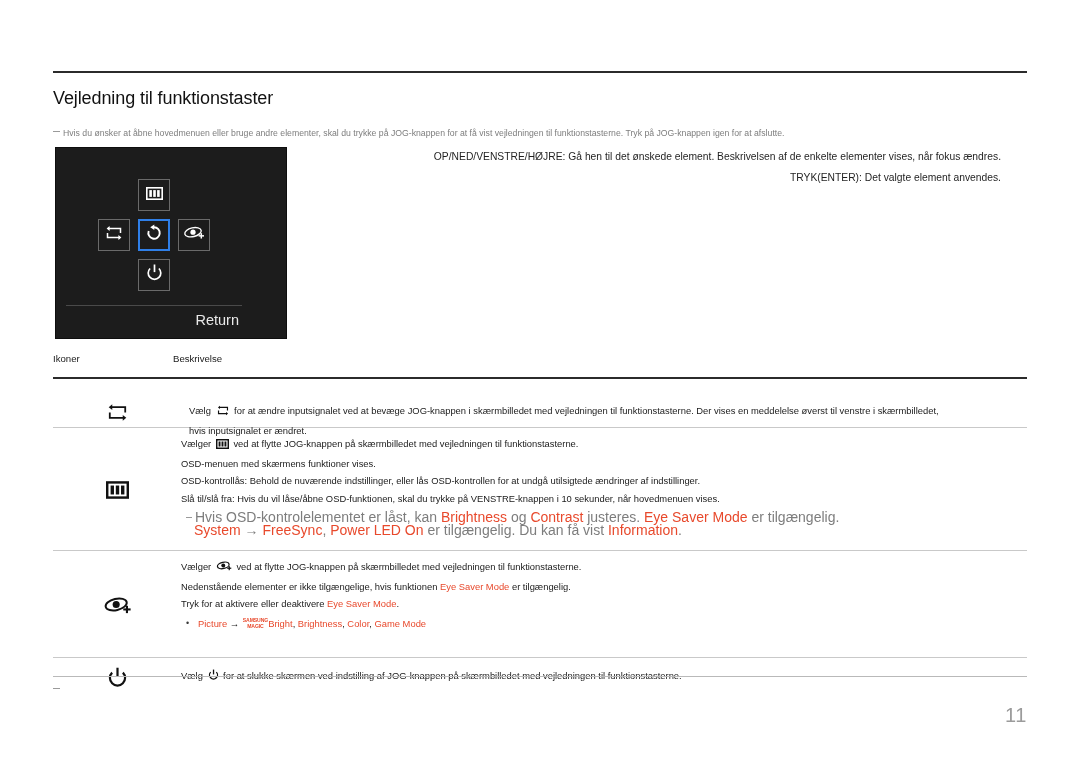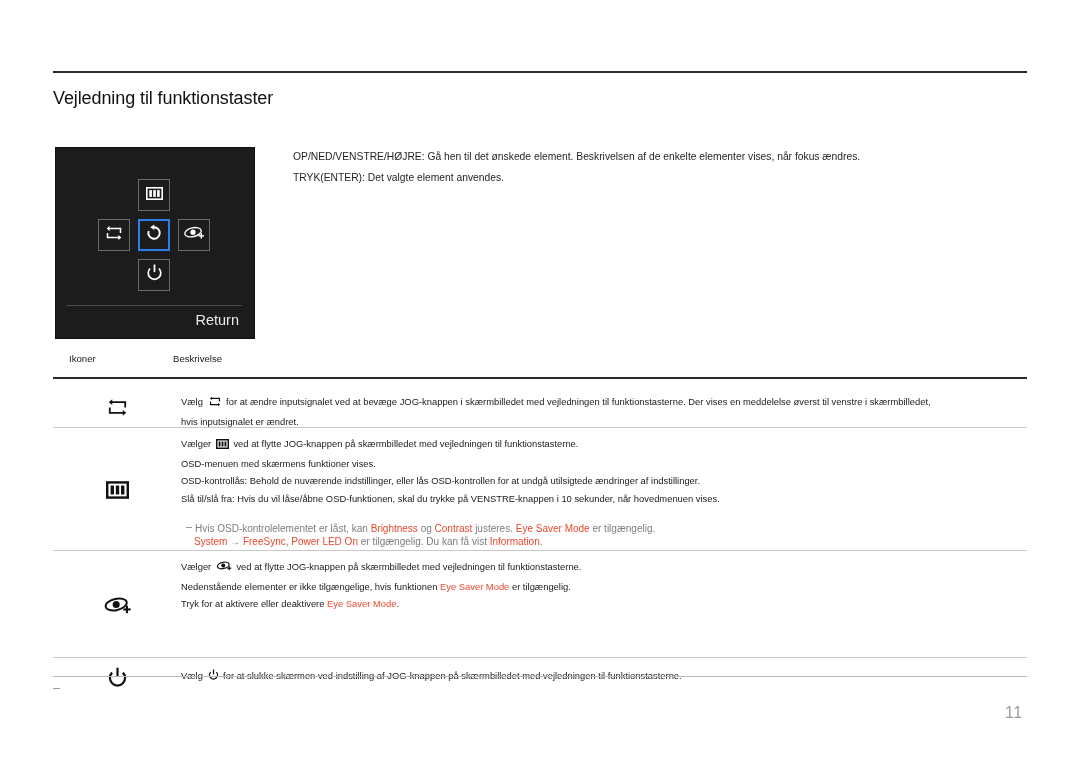--- a/index.html
+++ b/index.html
@@ -62,21 +62,21 @@
     background: #9a9a9a;
     vertical-align: 4px;
     margin-right: 3px;
   }
 
   
   .osd {
     position: absolute;
     left: 55px;
     top: 147px;
-    width: 200px;
+    width: 232px;
     height: 192px;
     background: #1c1c1c;
     box-sizing: border-box;
     border: 1px solid #0e0e0e;
   }
   .osd-inner {
     position: absolute;
     left: 0; top: 0;
     width: 196px;
     height: 192px;
@@ -113,23 +113,24 @@
     right: 13px;
     top: 164px;
     font-size: 14.5px;
     color: #e9e9e9;
     font-family: "Liberation Sans", sans-serif;
   }
 
   
   .intro {
     position: absolute;
-    left: 293px;
+    left: 281px;
     top: 146px;
     width: 720px;
+    text-align: right;
   }
   .intro-line {
     font-size: 10.3px;
     color: #1f1f1f;
     line-height: 21px;
     white-space: nowrap;
   }
 
   
   .table {
@@ -141,21 +142,21 @@
   .thead {
     position: relative;
     height: 24px;
   }
   .th {
     position: absolute;
     top: 0;
     font-size: 9.6px;
     color: #1a1a1a;
   }
-  .th.icons { left: 16px; }
+  .th.icons { left: 0px; }
   .th.desc  { left: 120px; }
   .rule-strong {
     height: 1.6px;
     background: #2b2b2b;
     width: 974px;
   }
   .rule-light {
     height: 1px;
     background: #c9c9c9;
     width: 974px;
@@ -179,29 +180,29 @@
     flex: 1 1 auto;
     padding: 0;
   }
   .desc-line {
     font-size: 9.4px;
     line-height: 17.5px;
     color: #1a1a1a;
     white-space: nowrap;
   }
 
-  .row1 { height: 48px; padding-top: 14px; }
+  .row1 { height: 48px; padding-top: 23px; gap: 8px; }
   .row2 { height: 122px; padding-top: 7px; }
   .row3 { height: 106px; padding-top: 7px; }
   .row4 { height: 36px; padding-top: 9px; }
 
   .sub-note {
-    margin-top: 16px;
+    margin-top: 4px;
     padding-left: 5px;
-    font-size: 10px;
+    font-size: 14px;
     line-height: 12.6px;
     color: #7d7d7d;
     white-space: nowrap;
   }
   .sub-note .ln2 { padding-left: 8px; display: block; }
   .sub-note .note-dash2 {
     display: inline-block;
     width: 6px;
     height: 1px;
     background: #9a9a9a;
@@ -263,37 +264,40 @@
     top: 684px;
     font-size: 8.6px;
     color: #7d7d7d;
     line-height: 12px;
     white-space: nowrap;
   }
   .page-num {
     position: absolute;
     left: 1005px;
     top: 704px;
-    font-size: 16px;
+    font-size: 20px;
     color: #9b9b9b;
     letter-spacing: 0.5px;
   }
 
   .ic { display: inline-block; vertical-align: -2px; }
   .ic-inline { display:inline-block; vertical-align:-2.5px; margin:0 2px; }
 </style>
 </head>
 <body>
 
 <div class="page">
 
   <div class="top-rule"></div>
 
   <div class="page-title">Vejledning til funktionstaster</div>
 
+  <div class="top-note">
+    <span class="note-dash"></span><span>Hvis du ønsker at åbne hovedmenuen eller bruge andre elementer, skal du trykke på JOG-knappen for at få vist vejledningen til funktionstasterne. Tryk på JOG-knappen igen for at afslutte.</span>
+  </div>
 
   <div class="osd">
     <div class="osd-inner">
 
       <div class="osd-key up">
         <span class="ic">
           <svg width="17" height="13" viewBox="0 0 17 13">
             <rect x="0.8" y="0.8" width="15.4" height="11.4" fill="none" stroke="#ffffff" stroke-width="1.6"></rect>
             <rect x="3.3" y="3.1" width="2.6" height="6.8" fill="#ffffff"></rect>
             <rect x="7.2" y="3.1" width="2.6" height="6.8" fill="#ffffff"></rect>
@@ -426,20 +430,21 @@
       <div class="cell-desc">
         <div class="desc-line"><span>Vælger </span><span class="ic-inline"><svg width="16" height="12" viewBox="0 0 22 16">
                 <ellipse cx="10" cy="7.2" rx="8.2" ry="4.3" fill="none" stroke="#111" stroke-width="1.7" transform="rotate(-13 10 7.2)"></ellipse>
                 <circle cx="10" cy="7.2" r="2.7" fill="#111"></circle>
                 <rect x="15.4" y="10.2" width="5.6" height="1.7" fill="#111"></rect>
                 <rect x="17.35" y="8.2" width="1.7" height="5.6" fill="#111"></rect>
               </svg></span><span> ved at flytte JOG-knappen på skærmbilledet med vejledningen til funktionstasterne.</span></div>
         <div class="desc-line"><span>Nedenstående elementer er ikke tilgængelige, hvis funktionen </span><span class="lnk">Eye Saver Mode</span><span> er tilgængelig.</span></div>
         <div class="desc-line"><span>Tryk for at aktivere eller deaktivere </span><span class="lnk">Eye Saver Mode</span><span>.</span></div>
         <ul class="blist">
+          <li><span class="lnk">Picture</span><span> → </span><span class="sm-logo"><span>SAMSUNG</span><span>MAGIC</span></span><span class="lnk">Bright</span><span>, </span><span class="lnk">Brightness</span><span>, </span><span class="lnk">Color</span><span>, </span><span class="lnk">Game Mode</span></li>
         </ul>
       </div>
     </div>
     <div class="rule-light"></div>
 
     <div class="trow row4">
       <div class="cell-icon">
         <span class="ic">
           <svg width="21" height="22" viewBox="0 0 17 18">
             <path d="M4.1 4.6 A6.2 6.2 0 1 0 12.9 4.6" fill="none" stroke="#111" stroke-width="1.8"></path>

